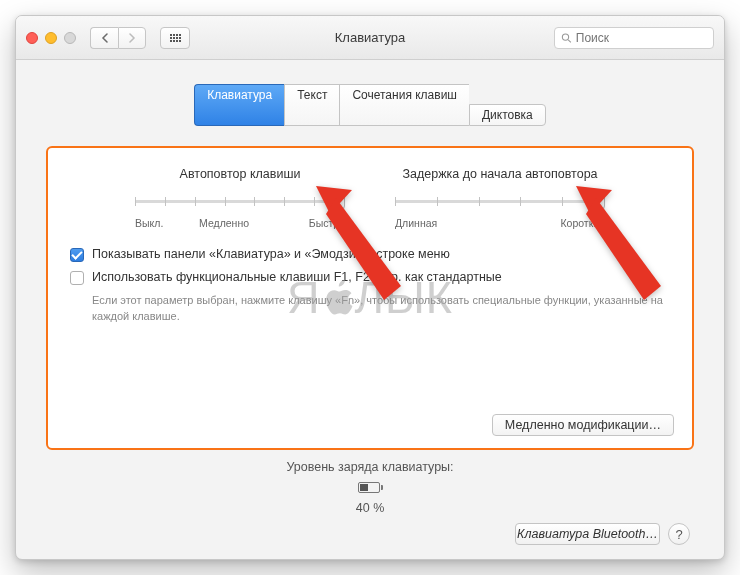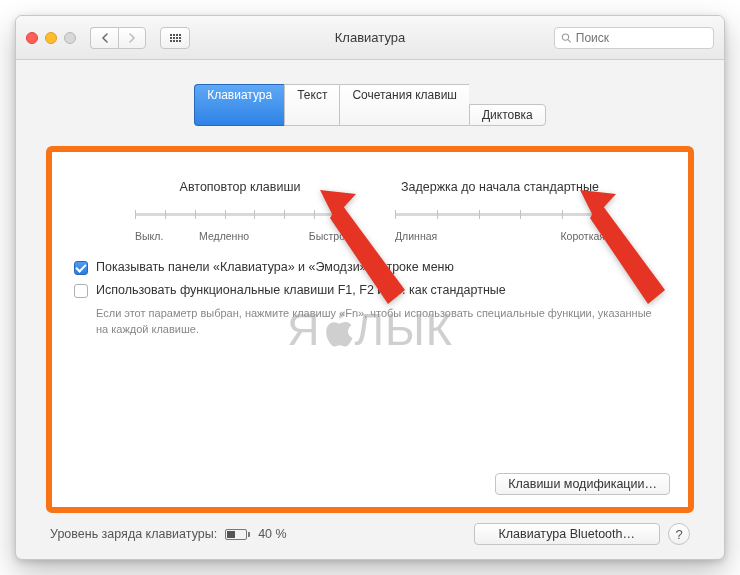--- a/index.html
+++ b/index.html
@@ -53,22 +53,22 @@
     display:flex; justify-content:center; margin: 6px 0 20px 0;
   }
   .tab {
     font-size:12px; padding: 3px 12px; background:linear-gradient(#fff,#f5f5f5);
     border:1px solid #c4c4c4; border-right:none; color:#333;
   }
   .tab:first-child { border-radius:4px 0 0 4px; }
   .tab:last-child { border-radius:0 4px 4px 0; border-right:1px solid #c4c4c4;margin-top:20px; }
   .tab.active { background:linear-gradient(#5ea9f6,#2f82e6); color:#fff; border-color:#2968b8; }
   .pane {
-    background:#fff; border:6px solid #f97316; border-radius:6px;
-    flex:1; padding: 28px 22px 14px 22px; position:relative;
+    background:#fff; border:2px solid #f97316; border-radius:6px;
+    flex:1; padding: 19px 22px 14px 22px; position:relative;
   }
   .sliders-row { display:flex; gap:50px; justify-content:center; margin-bottom:18px; }
   .slider-group { width:210px; }
   .slider-label { text-align:center; font-size:12.5px; color:#333; margin-bottom:12px; }
   .slider-track {
     position:relative; height:18px; display:flex; align-items:center;
   }
   .track-line { position:absolute; left:0; right:0; top:7px; height:3px; background:#d9d9d9; border-radius:2px; }
   .ticks { position:absolute; left:0; right:0; top:4px; display:flex; justify-content:space-between; }
   .ticks i { width:1px; height:9px; background:#c2c2c2; display:block; }
@@ -88,30 +88,30 @@
   .cb.checked::after {
     content:""; position:absolute; left:3px; top:0px; width:4px; height:8px;
     border:solid #fff; border-width:0 2px 2px 0; transform:rotate(45deg);
   }
   .helptext { font-size:11px; color:#888; margin-left:22px; line-height:1.45; }
   .modifier-btn {
     position:absolute; bottom:12px; right:18px; font-size:12.5px; color:#333;
     background:linear-gradient(#fff,#f3f3f3); border:1px solid #c4c4c4; border-radius:4px;
     padding:3px 12px;
   }
-  .footer { display:flex; align-items:center; padding:10px 4px 0 4px; gap:8px; }
+  .footer { display:flex; align-items:center; padding:10px 4px 0 4px; gap:8px;flex-direction:column; }
   .battery-label { font-size:12.5px; color:#555; }
   .battery-icon { display:inline-flex; align-items:center; }
   .battery-body { width:22px; height:11px; border:1px solid #777; border-radius:2px; position:relative; }
   .battery-fill { position:absolute; left:1px; top:1px; bottom:1px; width:40%; background:#555; }
   .battery-cap { width:2px; height:5px; background:#777; margin-left:1px; border-radius:0 1px 1px 0; }
   .footer-right { margin-left:auto; display:flex; gap:8px; align-items:center; }
   .bt-btn {
     font-size:12.5px; background:linear-gradient(#fff,#f1f1f1); border:1px solid #c4c4c4;
-    border-radius:4px; padding:3px 24px; color:#333;
+    border-radius:4px; padding:3px 1px; color:#333;font-style:italic;
   }
   .help-btn {
     width:22px; height:22px; border-radius:50%; background:linear-gradient(#fff,#f1f1f1);
     border:1px solid #c4c4c4; font-size:13px; color:#555; display:flex; align-items:center; justify-content:center;
   }
   .watermark {
     position:absolute; left:50%; top:50%; transform:translate(-50%,-50%);
     font-size:45px; color:rgba(160,160,160,0.5); pointer-events:none;
     display:flex; align-items:center; font-weight:300; letter-spacing:1px;
   }
@@ -195,21 +195,21 @@
             <div class="thumb" style="left:calc(100% - 13px);"></div>
           </div>
           <div class="slider-scale three">
             <span>Выкл.</span>
             <span style="margin-left:-24px">Медленно</span>
             <span>Быстро</span>
           </div>
         </div>
 
         <div class="slider-group">
-          <div class="slider-label">Задержка до начала стандартные</div>
+          <div class="slider-label">Задержка до начала автоповтора</div>
           <div class="slider-track">
             <div class="track-line"></div>
             <div class="ticks">
                 <i></i>
                 <i></i>
                 <i></i>
                 <i></i>
                 <i></i>
                 <i></i>
               </div>
@@ -234,21 +234,21 @@
       <div class="helptext">Если этот параметр выбран, нажмите клавишу «Fn», чтобы использовать специальные функции, указанные на каждой клавише.</div>
 
       <div class="watermark">
         <span>Я</span>
         <svg viewBox="0 0 40 46">
           <path fill="rgba(160,160,160,0.5)" d="M26 8c1.2-1.4 2-3.3 1.8-5.2-1.7.1-3.8 1.2-5 2.6-1.1 1.2-2.1 3.2-1.8 5 1.9.2 3.8-1 5-2.4zM31 24.5c0-4.5 3.7-6.6 3.8-6.7-2.1-3-5.3-3.5-6.4-3.5-2.7-.3-5.3 1.6-6.7 1.6-1.4 0-3.5-1.6-5.8-1.5-3 0-5.7 1.7-7.3 4.4-3.1 5.4-.8 13.4 2.2 17.8 1.5 2.1 3.3 4.5 5.6 4.4 2.2-.1 3.1-1.4 5.8-1.4 2.7 0 3.5 1.4 5.8 1.4 2.4 0 3.9-2.2 5.4-4.3 1.7-2.5 2.4-4.9 2.4-5-.1-.1-4.7-1.8-4.8-7.2z"></path>
         </svg>
         <span>ЛЫК</span>
       </div>
 
-      <button class="modifier-btn">Клавиши модификации…</button>
+      <button class="modifier-btn">Медленно модификации…</button>
 
       <div class="arrow" style="left:268px; top:38px;">
         <svg width="85" height="120" viewBox="0 0 85 120">
           <polygon points="0,0 36,4 14,28" fill="#e63424"></polygon>
           <polygon points="20,12 85,100 68,114 10,28" fill="#e63424"></polygon>
         </svg>
       </div>
       <div class="arrow" style="left:528px; top:38px;">
         <svg width="85" height="120" viewBox="0 0 85 120">
           <polygon points="0,0 36,4 14,28" fill="#e63424"></polygon>

